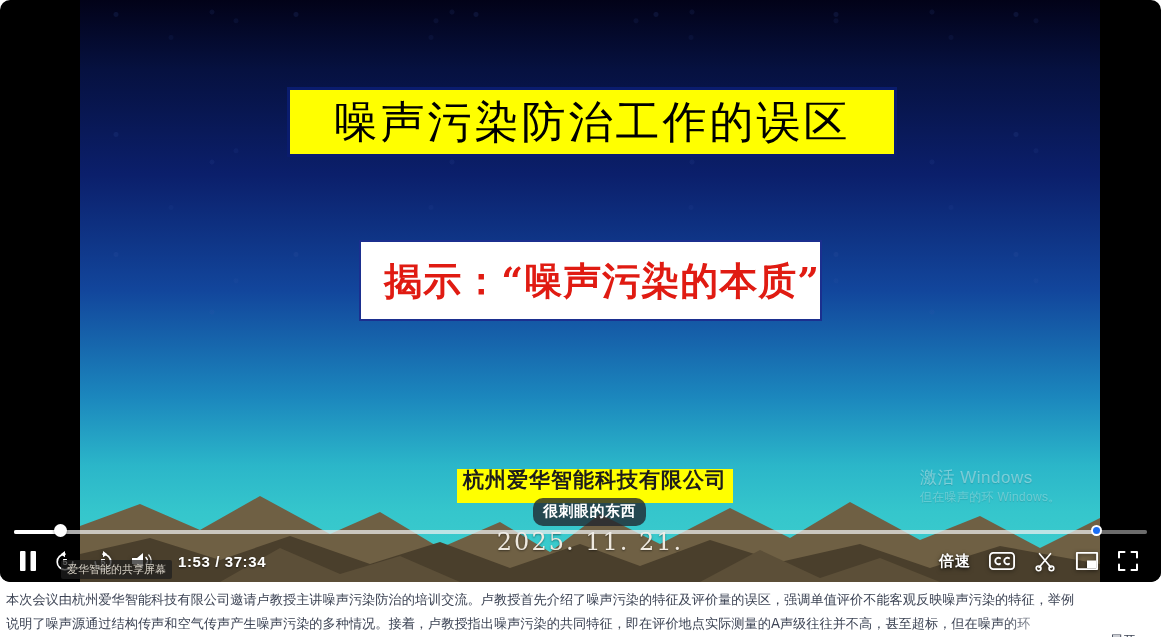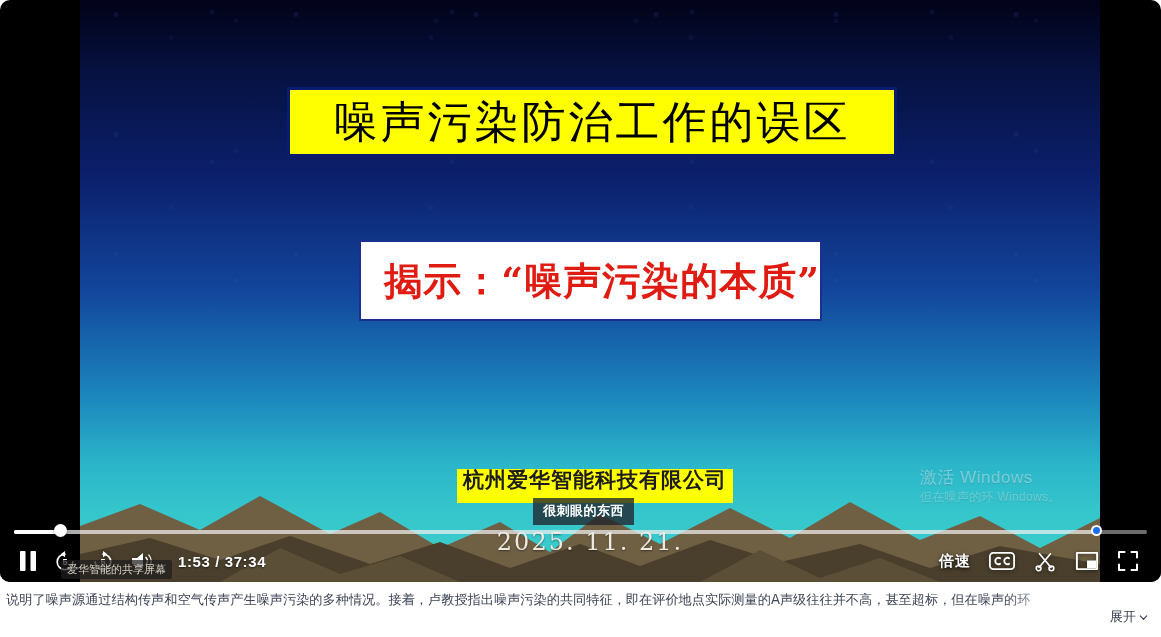--- a/index.html
+++ b/index.html
@@ -130,25 +130,25 @@
   }
   #win-watermark .wm-title { font-size: 17px; line-height: 22px; letter-spacing: .5px; }
   #win-watermark .wm-sub   { font-size: 12px; line-height: 17px; letter-spacing: .3px; color: rgba(235,248,252,.33); }
 
   
   #danmu {
     position: absolute;
     left: 533px; top: 498px;
     background: rgba(32,36,45,.78);
     color: #ffffff;
-    font-size: 13px;
+    font-size: 15px;
     font-weight: 700;
     letter-spacing: .5px;
     padding: 4px 10px 5px 10px;
-    border-radius: 0;
+    border-radius: 10px;
     white-space: nowrap;
   }
 
   
   #controls {
     position: absolute; left: 0; right: 0; bottom: 0; height: 62px;
     z-index: 30;
   }
 
   
@@ -395,20 +395,21 @@
           </svg>
         </div>
       </div>
     </div>
 
     <div style="position:absolute;left:61px;top:40px;background:rgba(30,30,30,.72);color:#d8d2c6;font-size:11px;padding:2px 6px;border-radius:2px;white-space:nowrap;">爱华智能的共享屏幕</div>
   </div>
 </div>
 
 <div id="description">
+  <div class="desc-line">本次会议由杭州爱华智能科技有限公司邀请卢教授主讲噪声污染防治的培训交流。卢教授首先介绍了噪声污染的特征及评价量的误区，强调单值评价不能客观反映噪声污染的特征，举例</div>
   <div id="desc-line2-wrap">
     <div class="desc-line">说明了噪声源通过结构传声和空气传声产生噪声污染的多种情况。接着，卢教授指出噪声污染的共同特征，即在评价地点实际测量的A声级往往并不高，甚至超标，但在噪声的环</div>
     <div id="desc-fade"></div>
     <div id="expand-btn">
       <span>展开</span>
       <svg width="11" height="11" viewBox="0 0 12 12">
         <path d="M2.5 4.3 L6 8 L9.5 4.3" fill="none" stroke="#3c4354" stroke-width="1.3" stroke-linecap="round" stroke-linejoin="round"></path>
       </svg>
     </div>
   </div>

